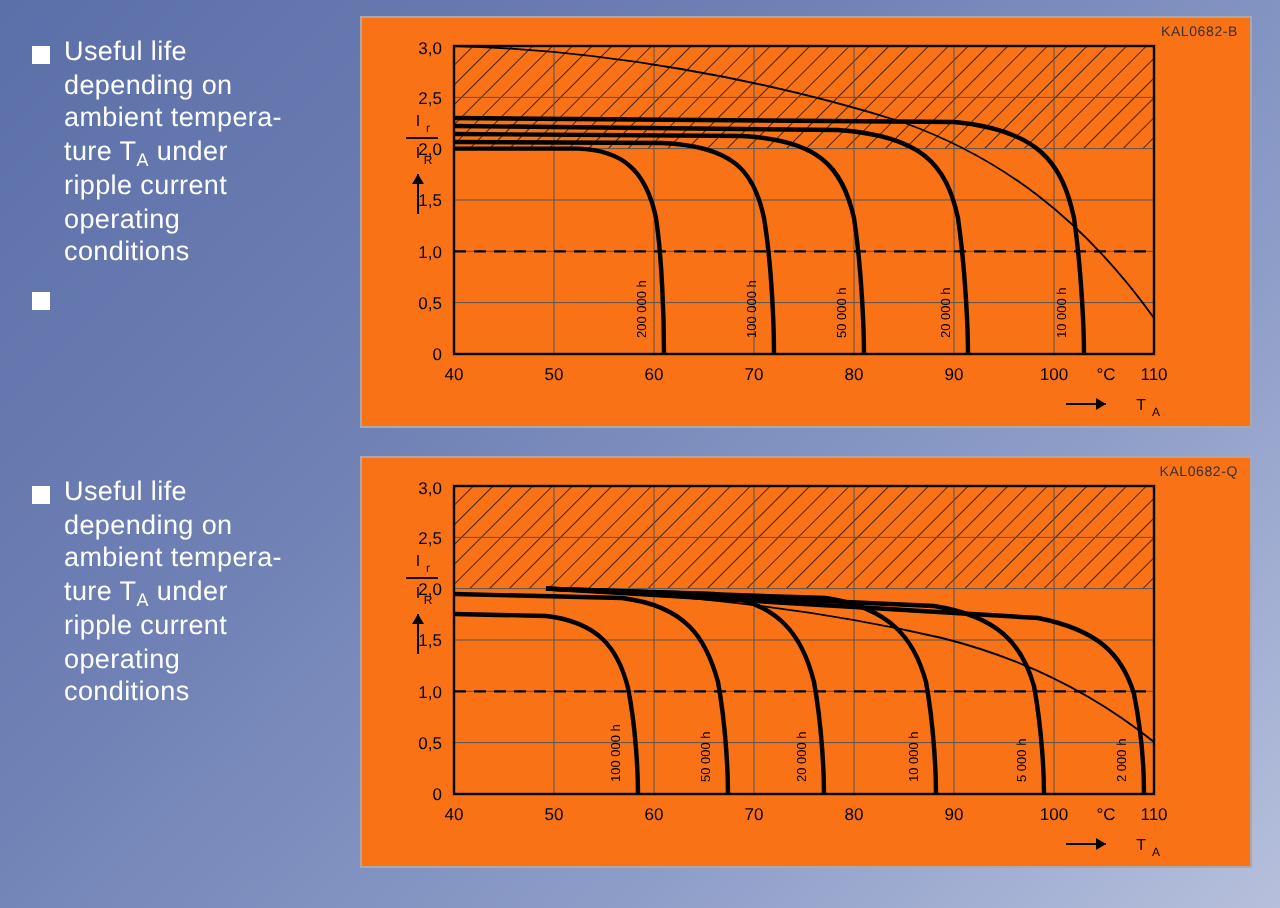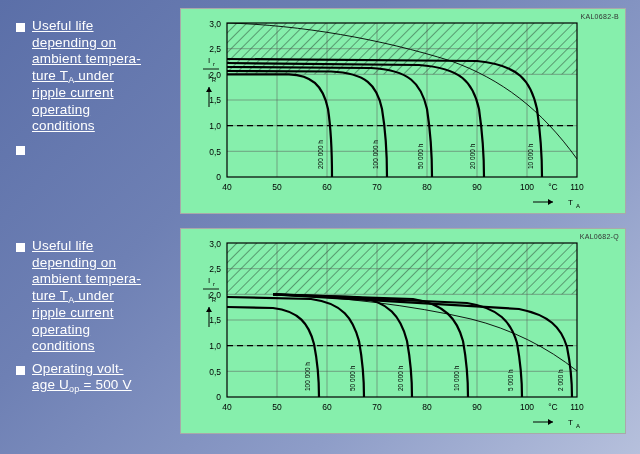--- a/index.html
+++ b/index.html
@@ -10,24 +10,24 @@
   }
   .page{position:relative;width:640px;height:454px;}
 
   .panel{position:absolute;left:8px;width:624px;height:208px;}
   .panel.p1{top:8px;}
   .panel.p2{top:228px;}
 
   .bullets{position:absolute;left:8px;top:10px;width:150px;color:#ffffff;}
   .bullet{display:flex;align-items:flex-start;margin-bottom:6px;}
   .sq{width:9px;height:9px;background:#ffffff;margin:5px 7px 0 0;flex:0 0 auto;}
-  .btext{font-size:13.5px;line-height:16.5px;letter-spacing:.2px;text-decoration:underline;}
+  .btext{font-size:13.5px;line-height:16.5px;letter-spacing:.2px;}
   sub{font-size:9px;vertical-align:baseline;position:relative;top:3px;}
 
-  .chartbox{position:absolute;left:172px;top:0;width:444px;height:204px;background:#86efac;border:1px solid #a9a9a9;}
+  .chartbox{position:absolute;left:172px;top:0;width:444px;height:204px;background:#f97316;border:1px solid #a9a9a9;}
   .codetag{position:absolute;right:6px;top:4px;font-size:7px;color:#333;letter-spacing:.3px;}
 
   .plotwrap{position:absolute;left:0;top:0;width:444px;height:204px;}
   svg{display:block;}
 
   .axlabel{font-size:8px;fill:#000;}
   .ticklabel{font-size:8.5px;fill:#000;font-family:"Liberation Sans",sans-serif;}
   .curvelabel{font-size:6.5px;fill:#000;}
 </style>
 </head>
@@ -134,26 +134,20 @@
   </div>
 
   <div class="panel p2">
     <div class="bullets">
       <div class="bullet">
         <div class="sq"></div>
         <div class="btext">
           Useful life<br>depending on<br>ambient tempera-<br>ture T<sub>A</sub> under<br>ripple current<br>operating<br>conditions
         </div>
       </div>
-      <div class="bullet">
-        <div class="sq"></div>
-        <div class="btext">
-          Operating volt-<br>age U<sub>op</sub> = 500 V
-        </div>
-      </div>
     </div>
 
     <div class="chartbox">
       <div class="codetag">KAL0682-Q</div>
       <div class="plotwrap">
         <svg width="444" height="204" viewBox="0 0 444 204">
           <defs>
             <pattern id="hatch2" width="7" height="7" patternTransform="rotate(45)" patternUnits="userSpaceOnUse">
               <line x1="0" y1="0" x2="0" y2="7" stroke="#000" stroke-width="0.7"></line>
             </pattern>

